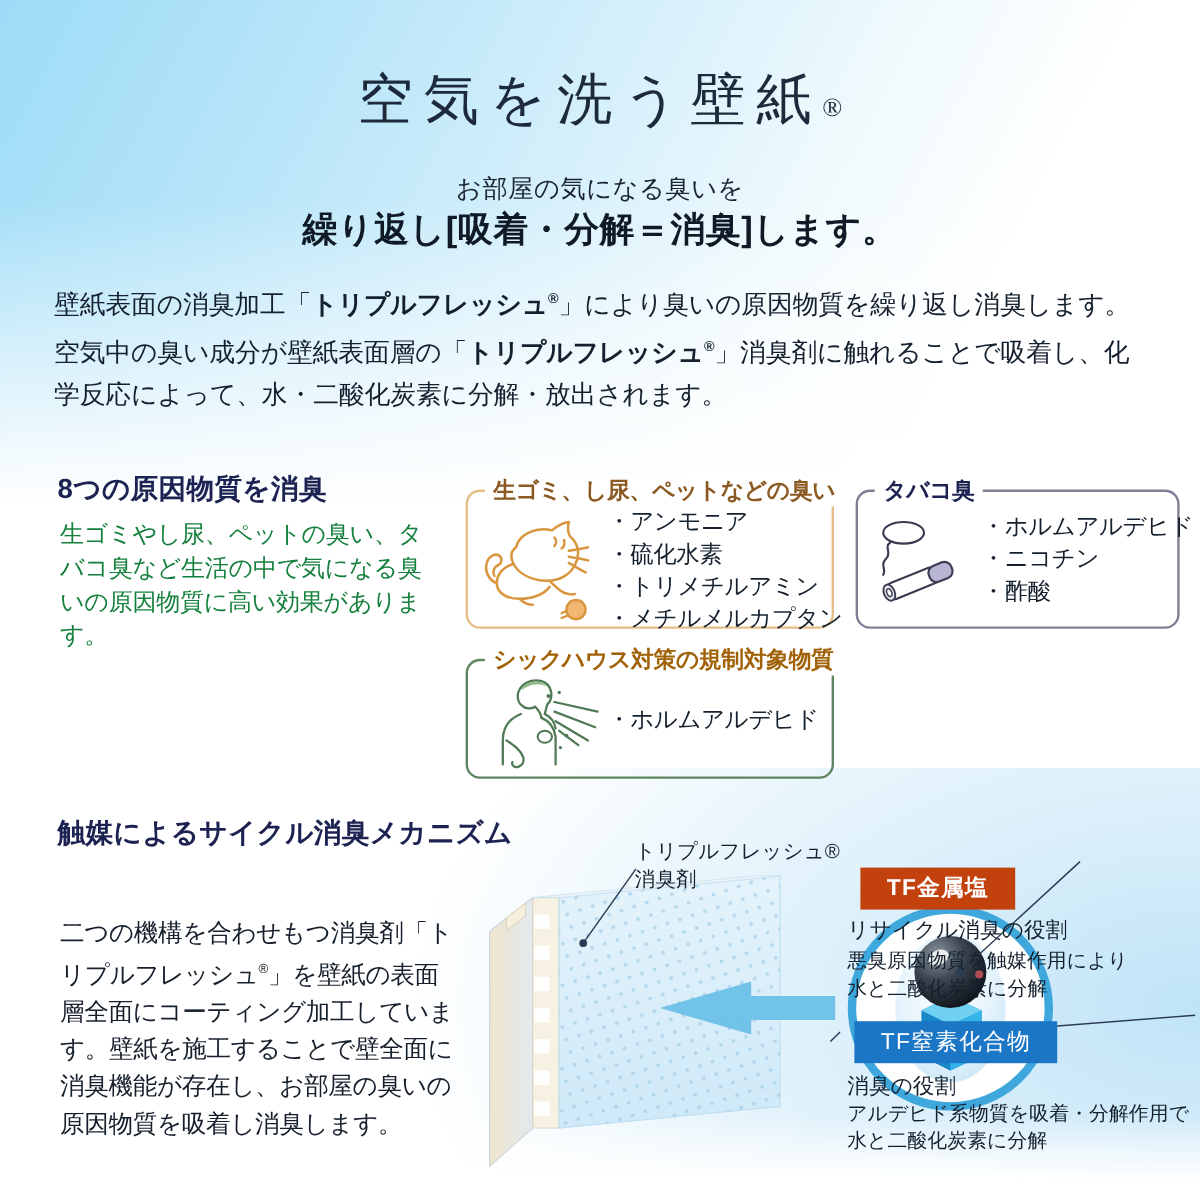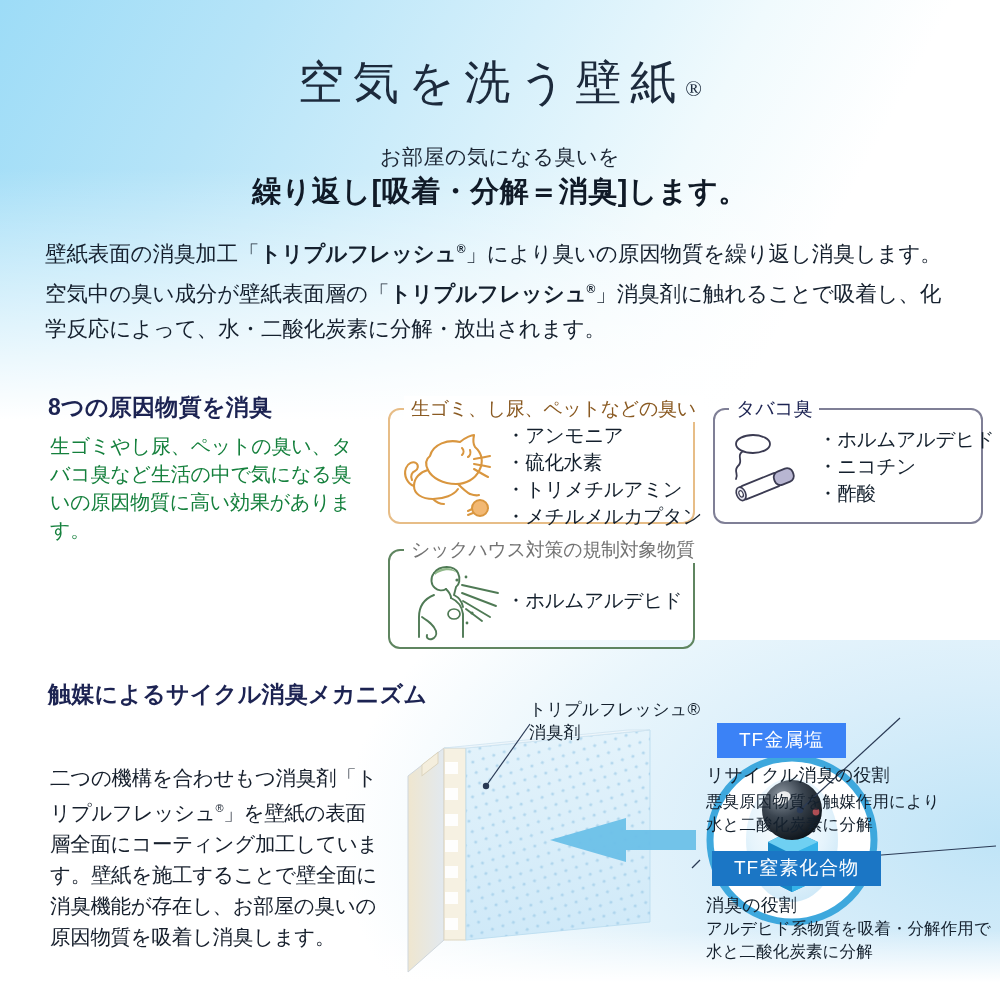--- a/index.html
+++ b/index.html
@@ -119,21 +119,21 @@
     border: 2px solid #000;
     border-radius: 12px;
     background: transparent;
   }
   .obox-legend {
     position: absolute;
     top: -14px; left: 14px;
     padding: 0 7px;
     background: #ffffff;
     font-size: 19px;
-    font-weight: normal;
+    font-weight: bold;
     letter-spacing: -0.3px;
     white-space: nowrap;
   }
   .olist {
     position: absolute;
     font-size: 19.5px;
     line-height: 27px;
     color: #14202d;
     letter-spacing: -0.3px;
     white-space: nowrap;
@@ -144,21 +144,21 @@
   #box-kitchen .obox-legend { color: #8a5a22; }
   #box-kitchen .olist { left: 116px; top: 12px; }
 
   #box-tobacco { left: 713px; top: 408px; width: 270px; height: 116px;
                  border-color: #7f7f96; }
   #box-tobacco .obox-legend { color: #1c2352; }
   #box-tobacco .olist { left: 103px; top: 16px; }
 
   #box-sick { left: 388px; top: 549px; width: 307px; height: 100px;
               border-color: #5f8560; }
-  #box-sick .obox-legend { color: #737373; }
+  #box-sick .obox-legend { color: #a16207; }
   #box-sick .olist { left: 116px; top: 36px; }
 
   .ill { position: absolute; }
   #ill-cat { left: 10px; top: 16px; }
   #ill-cig { left: 8px; top: 18px; }
   #ill-man { left: 20px; top: 10px; }
 
   
   #sec2-head { position: absolute; left: 48px; top: 679px; }
 
@@ -410,21 +410,21 @@
     <circle cx="418" cy="170" r="3.2" fill="#2a3a55"></circle>
   </svg>
 
   <div class="dia-label" id="lbl-tf">
     <div>
       <span>トリプルフレッシュ®</span>
     </div>
     <div>消臭剤</div>
   </div>
 
-  <div class="badge" id="badge-metal" style="background: #3b82f6;">TF金属塩</div>
+  <div class="badge" id="badge-metal" style="background: #c2410c; font-weight: bold;">TF金属塩</div>
 
   <div class="dia-sub" id="metal-role">リサイクル消臭の役割</div>
 
   <div class="dia-note" id="metal-note">
     <div>悪臭原因物質を触媒作用により</div>
     <div>水と二酸化炭素に分解</div>
   </div>
 
   <div class="badge" id="badge-nitro" style="background: rgb(27, 118, 197);">TF窒素化合物</div>
 

